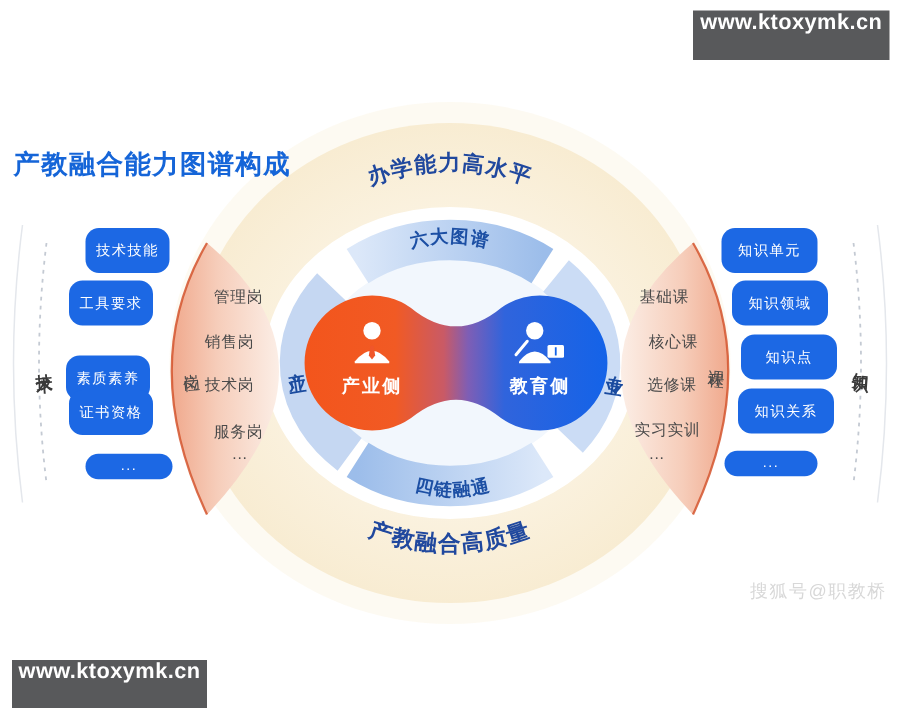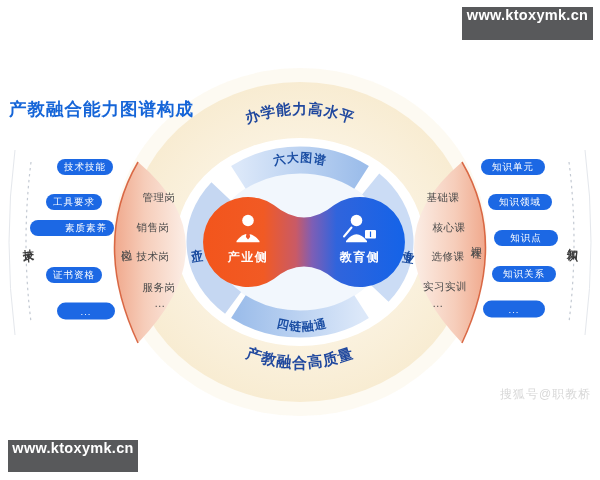--- a/index.html
+++ b/index.html
@@ -11,21 +11,21 @@
   .bar{
     position:absolute;background:#58595B;color:#fff;display:flex;align-items:flex-start;
     justify-content:center;font-weight:bold;font-size:14.5px;letter-spacing:.3px;
   }
   .title{
     position:absolute;left:9px;top:75px;font-size:17.5px;font-weight:bold;
     color:#1565D8;letter-spacing:1px;white-space:nowrap;margin-top:22px;
   }
   .pill{
     position:absolute;transform:translate(-50%,-50%);background:#1C68E4;color:#fff;
-    height:16px;border-radius:9px;display:flex;align-items:center;justify-content:center;
+    height:30px;border-radius:9px;display:flex;align-items:center;justify-content:center;
     font-size:9.5px;letter-spacing:1px;white-space:nowrap;
   }
   .itm{
     position:absolute;transform:translate(-50%,-50%);color:#4a4a4a;font-size:10.5px;
     letter-spacing:.5px;white-space:nowrap;
   }
   .v{
     position:absolute;transform:translate(-50%,-50%);writing-mode:vertical-rl;
     text-orientation:upright;line-height:1;letter-spacing:2px;font-size:11px;
   }
@@ -138,21 +138,21 @@
     <span>www.ktoxymk.cn</span>
   </div>
   <div class="bar" style="left:8px;top:440px;width:130px;height:32px;">
     <span>www.ktoxymk.cn</span>
   </div>
 
   <div class="title">产教融合能力图谱构成</div>
 
   <div class="pill" style="left:85px;top:167px;width:56px;">技术技能</div>
   <div class="pill" style="left:74px;top:202px;width:56px;">工具要求</div>
-  <div class="pill" style="left:72px;top:228px;width:56px;padding-left:28px;">素质素养</div>
+  <div class="pill" style="left:72px;top:252px;width:56px;">素质素养</div>
   <div class="pill" style="left:74px;top:275px;width:56px;">证书资格</div>
   <div class="pill" style="left:86px;top:311px;width:58px;height:17px;">...</div>
 
   <div class="pill" style="left:513px;top:167px;width:64px;">知识单元</div>
   <div class="pill" style="left:520px;top:202px;width:64px;">知识领域</div>
   <div class="pill" style="left:526px;top:238px;width:64px;">知识点</div>
   <div class="pill" style="left:524px;top:274px;width:64px;">知识关系</div>
   <div class="pill" style="left:514px;top:309px;width:62px;height:17px;">...</div>
 
   <div class="itm" style="left:159px;top:198px;">管理岗</div>

